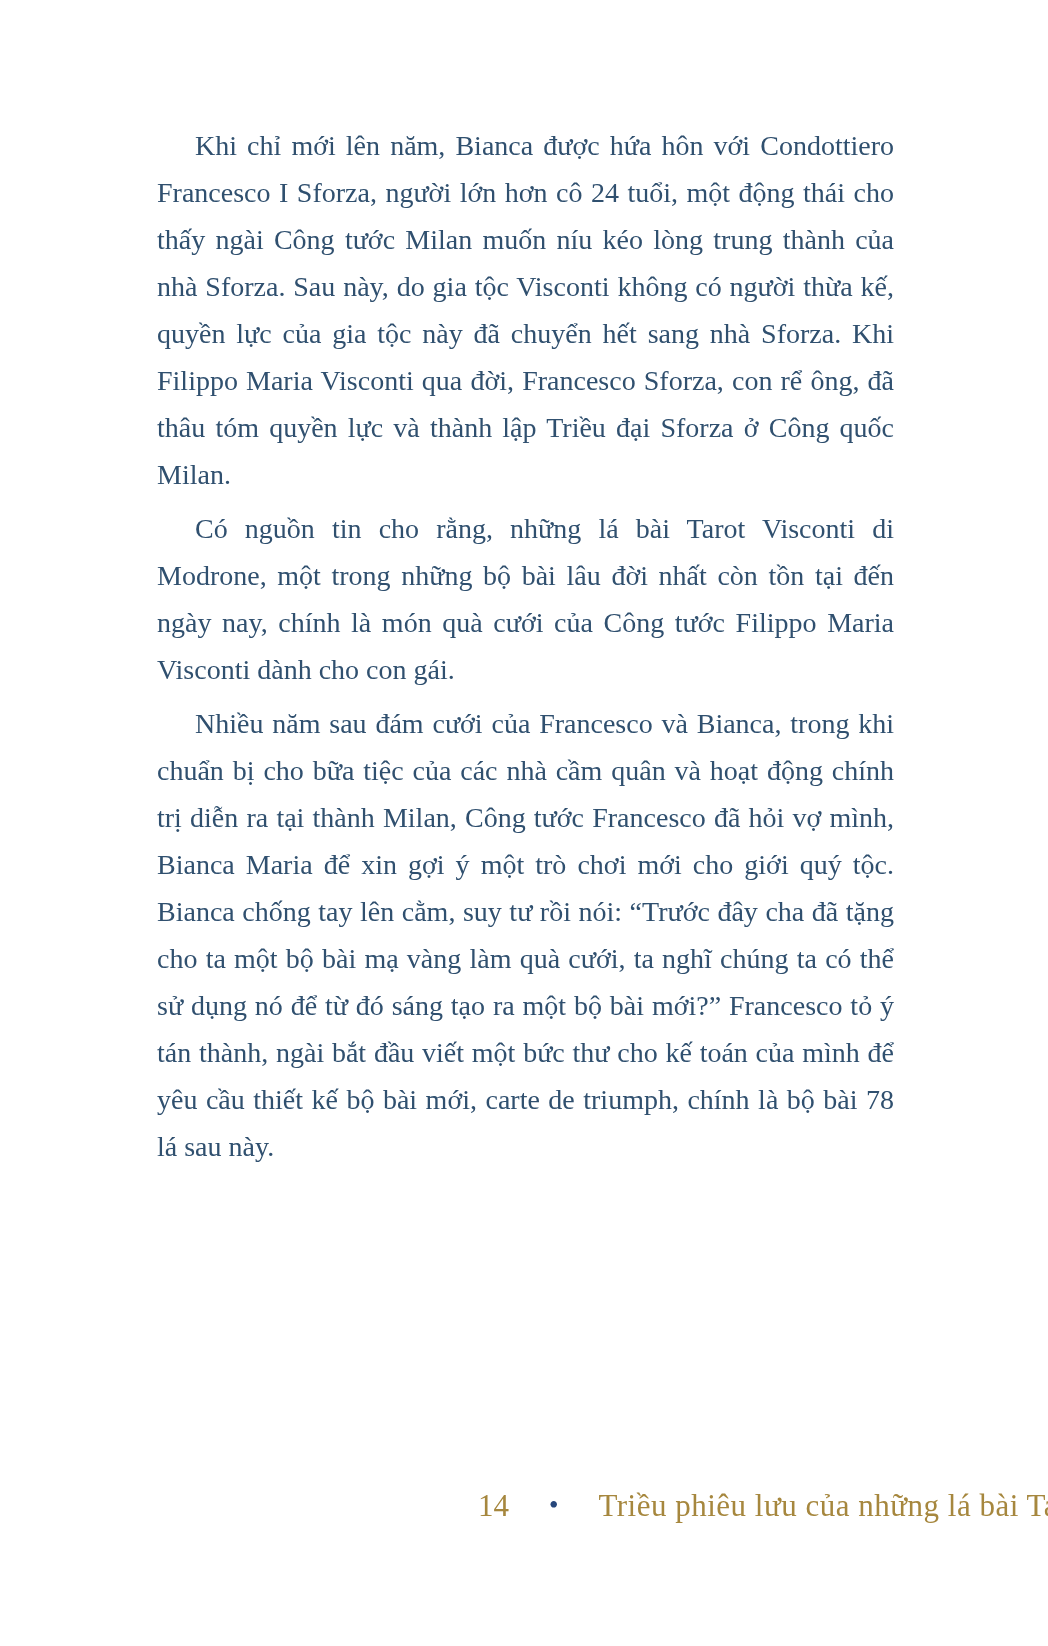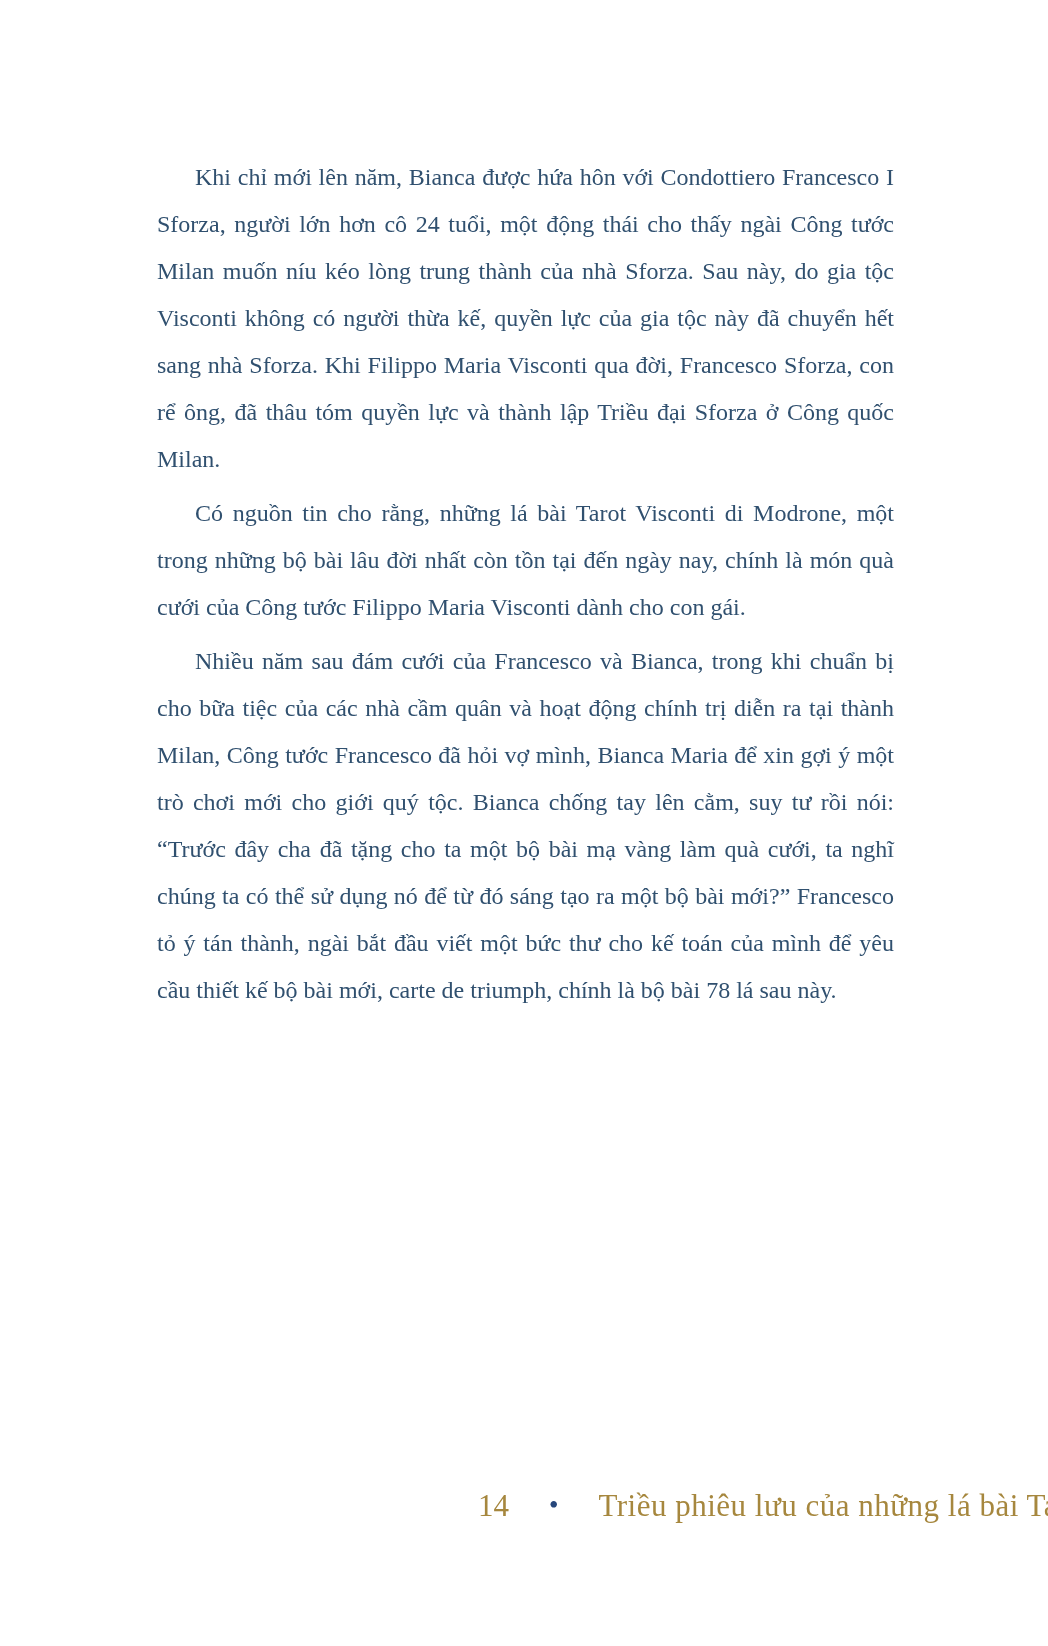--- a/index.html
+++ b/index.html
@@ -11,24 +11,24 @@
     position: relative;
     width: 1048px;
     height: 1646px;
     background: #ffffff;
     overflow: hidden;
     font-family: "Liberation Serif", "DejaVu Serif", serif;
   }
   .text-block {
     position: absolute;
     left: 157px;
-    top: 154px;
+    top: 122px;
     width: 737px;
     color: #30506f;
-    font-size: 24px;
+    font-size: 28px;
     line-height: 47px;
     text-align: justify;
     text-align-last: left;
   }
   .text-block p {
     margin: 0;
     text-indent: 38px;
   }
   .text-block p + p {
     margin-top: 7px;

